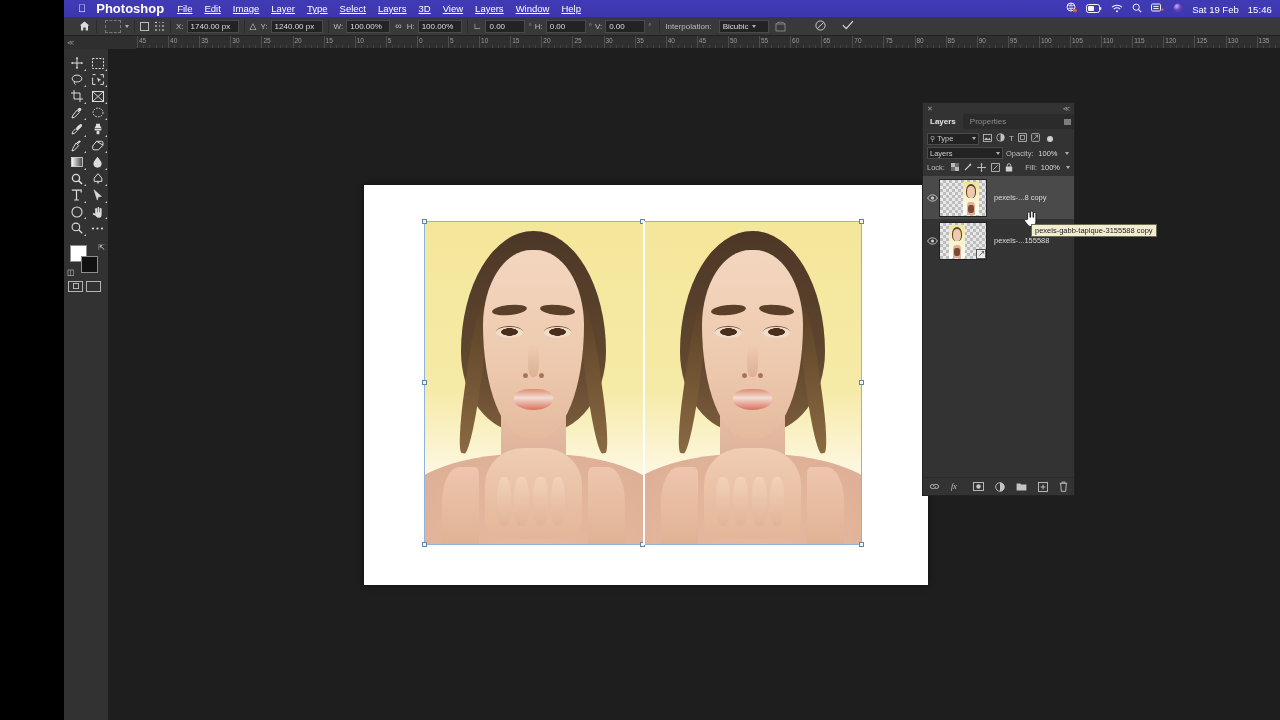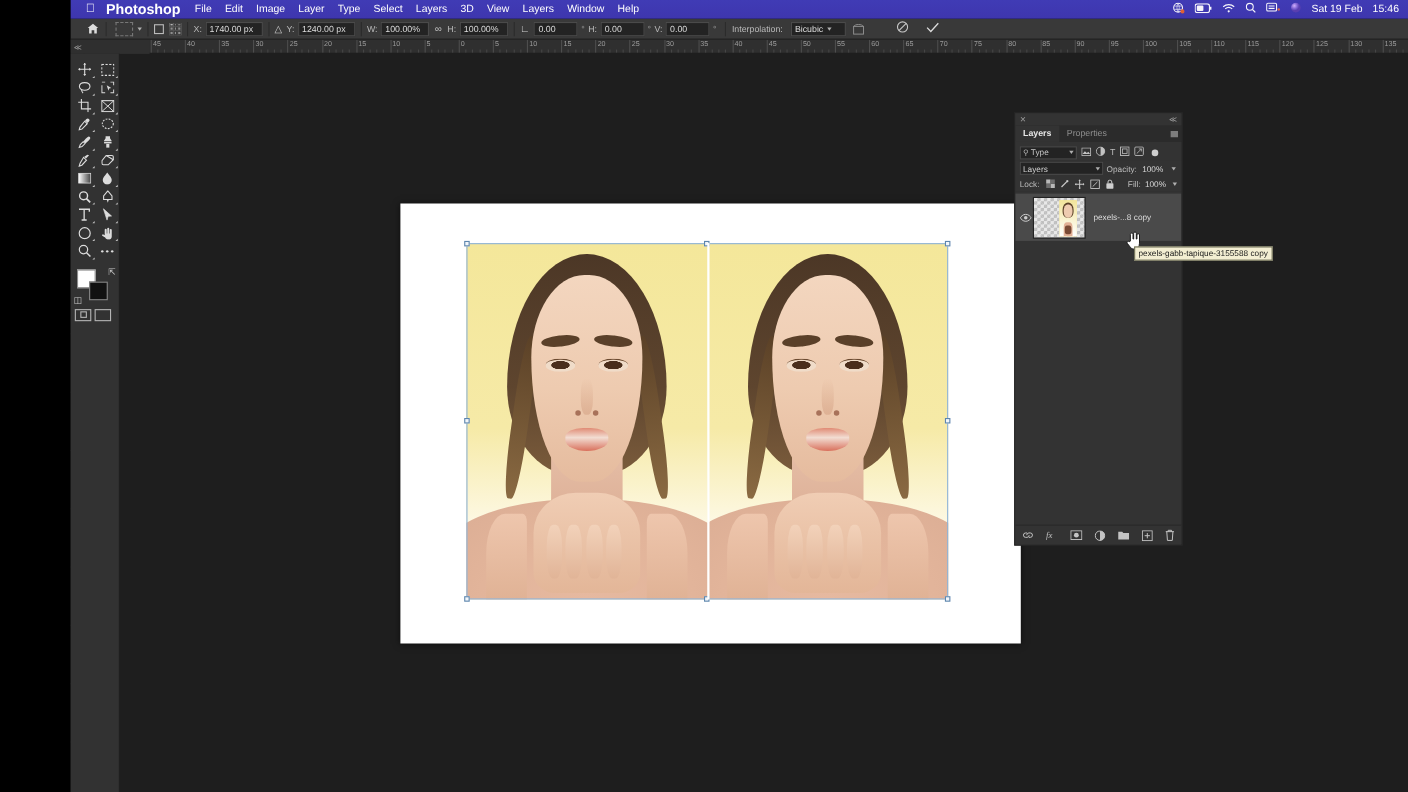--- a/index.html
+++ b/index.html
@@ -14,22 +14,22 @@
 
   
   .menubar {
     position: absolute; left: 64px; top: 0; width: 1216px; height: 17px;
     background: linear-gradient(180deg,#403bb5 0%, #3e36ae 100%);
     display: flex; align-items: center; color: #fff;
     font-size: 9.5px; z-index: 50;
   }
   .menubar .apple { margin: 0 10px 0 14px; font-size: 11px; line-height: 1; }
   .menubar .appname { font-weight: bold; margin-right: 13px; font-size:13px; }
-  .menubar .mi { margin-right: 12px; white-space: nowrap; }
-  .menubar .right { margin-left: auto; display: flex; align-items: center; gap: 9px; padding-right: 8px; }
+  .menubar .mi { margin-right: 12px; white-space: nowrap; text-decoration: underline; }
+  .menubar .right { margin-left: auto; display: flex; align-items: flex-end; gap: 9px; padding-right: 8px; }
   .menubar .right .ic { display:inline-block; opacity:.95; }
   .mb-clock { font-size: 9.5px; letter-spacing:.1px; }
   .mb-date { font-size: 9.5px; }
 
   
   .optbar {
     position: absolute; left: 64px; top: 17px; width: 1216px; height: 19px;
     background: #393939; border-bottom: 1px solid #222;
     display: flex; align-items: center; color: #c8c8c8; font-size: 8px;
     z-index: 40;
@@ -1011,20 +1011,44 @@
             <span class="mini a">
               <span style="position:absolute;inset:0;background:linear-gradient(180deg,#f2e49a,#fff)"></span>
               <span style="position:absolute;left:18%;top:8%;width:64%;height:42%;background:#5c4229;border-radius:50% 50% 40% 40%"></span>
               <span style="position:absolute;left:27%;top:14%;width:46%;height:36%;background:#eecbb0;border-radius:46%"></span>
               <span style="position:absolute;left:22%;bottom:0;width:56%;height:38%;background:#e2b095;border-radius:34% 34% 0 0"></span>
               <span style="position:absolute;left:34%;bottom:6%;width:32%;height:22%;background:#7a4a34;border-radius:40%"></span>
             </span>
           </span>
           <span class="layer-name">pexels-...8 copy</span>
         </div>
+        <div class="layer-row">
+          <span class="eye-cell">
+            <svg width="11" height="8" viewBox="0 0 11 8">
+              <path d="M5.5.8C8 .8 10 3 10.4 4 10 5 8 7.2 5.5 7.2S1 5 .6 4C1 3 3 .8 5.5.8z" fill="none" stroke="#cdcdcd" stroke-width=".9"></path>
+              <circle cx="5.5" cy="4" r="1.6" fill="#cdcdcd"></circle>
+            </svg>
+          </span>
+          <span class="thumb">
+            <span class="mini b">
+              <span style="position:absolute;inset:0;background:linear-gradient(180deg,#f2e49a,#fff)"></span>
+              <span style="position:absolute;left:18%;top:8%;width:64%;height:42%;background:#5c4229;border-radius:50% 50% 40% 40%"></span>
+              <span style="position:absolute;left:27%;top:14%;width:46%;height:36%;background:#eecbb0;border-radius:46%"></span>
+              <span style="position:absolute;left:22%;bottom:0;width:56%;height:38%;background:#e2b095;border-radius:34% 34% 0 0"></span>
+              <span style="position:absolute;left:34%;bottom:6%;width:32%;height:22%;background:#7a4a34;border-radius:40%"></span>
+            </span>
+            <span class="sm-badge">
+              <svg width="7" height="7" viewBox="0 0 7 7">
+                <rect width="7" height="7" fill="#e9e9e9"></rect>
+                <path d="M1.4 5.6 5.6 1.4M5.6 1.4H3.6M5.6 1.4v2" stroke="#333" stroke-width=".7" fill="none"></path>
+              </svg>
+            </span>
+          </span>
+          <span class="layer-name">pexels-...155588</span>
+        </div>
       </div>
 
     <div class="panel-bottom" id="panel-bottom">
         <span style="display: flex; align-items: center; justify-content: center;">
           <svg width="11" height="7" viewBox="0 0 11 7">
             <path d="M4.4 3.5a2 2 0 0 1 2-2h1.2a2 2 0 0 1 0 4H6.4M6.6 3.5a2 2 0 0 1-2 2H3.4a2 2 0 0 1 0-4h1.2" fill="none" stroke="#c4c4c4" stroke-width=".9"></path>
           </svg>
         </span>
         <span style="display: flex; align-items: center; justify-content: center;">
           <svg width="11" height="9" viewBox="0 0 11 9">

